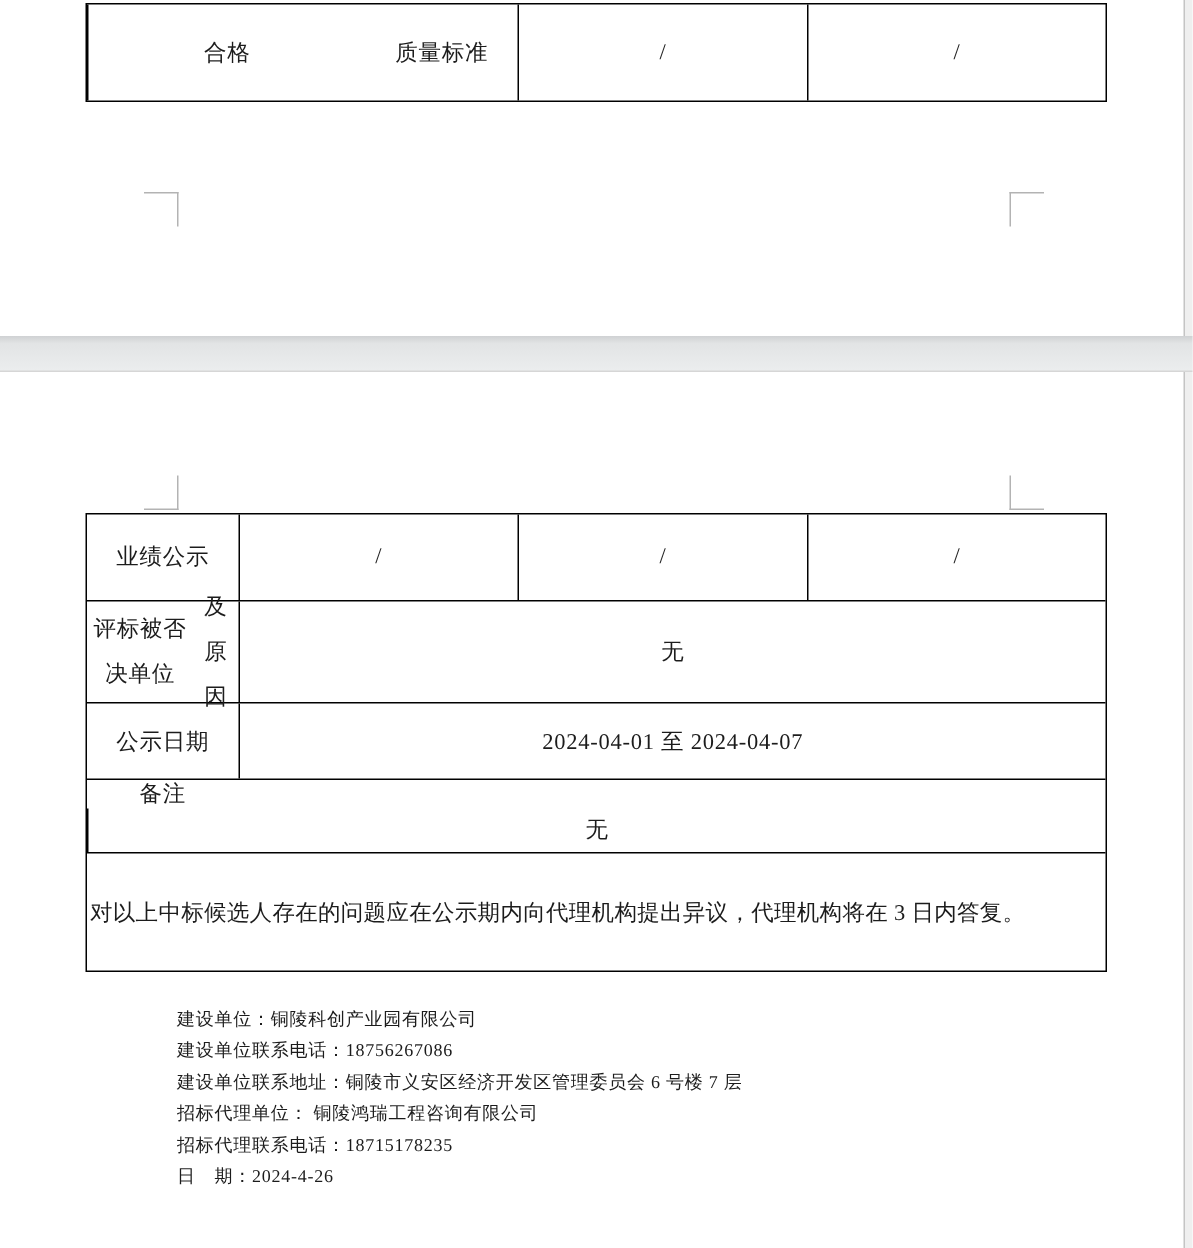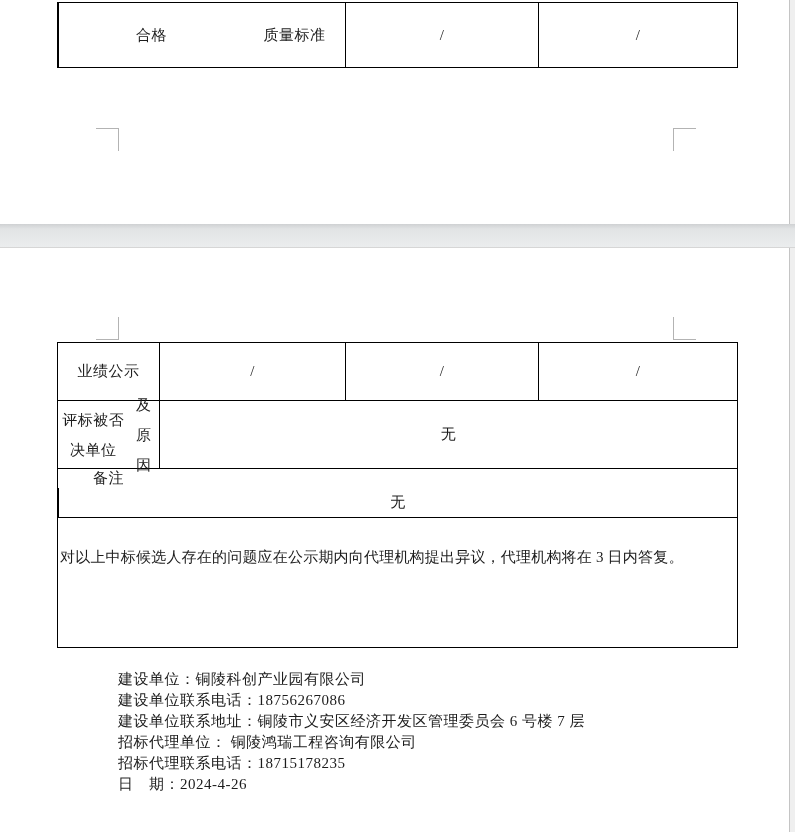--- a/index.html
+++ b/index.html
@@ -46,21 +46,21 @@
   .c4{flex:1;}
   .span3{flex:1;}
   .stack{flex-direction:row;line-height:30px;}
   .note-cell{
     justify-content:flex-start;text-align:center;padding:0 2px;
     letter-spacing:0.2px;
   }
   
   #contact{
     position:absolute;left:118px;top:669px;
-    font-size:15px;line-height:21px;letter-spacing:0.5px;
+    font-size:12px;line-height:21px;letter-spacing:0.5px;
   }
   .contact-line{white-space:pre;}
 </style>
 </head>
 <body>
 
 <div class="page" id="page-1">
 
   <div class="tbl" style="top:2px;height:66px;">
     <div class="trow first" style="height:64px;">
@@ -92,20 +92,24 @@
     </div>
 
     <div class="trow" style="height:68px;">
       <div class="tcell c1 nb stack">
         <span>评标被否决单位</span>
         <span>及原因</span>
       </div>
       <div class="tcell span3">无</div>
     </div>
 
+    <div class="trow" style="height:51px;">
+      <div class="tcell c1 nb">公示日期</div>
+      <div class="tcell span3">2024-04-01 至 2024-04-07</div>
+    </div>
 
     <div class="trow" style="height:49px;flex-direction:column;">
       <div class="tcell c1 nb">备注</div>
       <div class="tcell span3">无</div>
     </div>
 
     <div class="trow" style="height:79px;">
       <div class="tcell span3 nb note-cell">对以上中标候选人存在的问题应在公示期内向代理机构提出异议，代理机构将在 3 日内答复。</div>
     </div>
 

